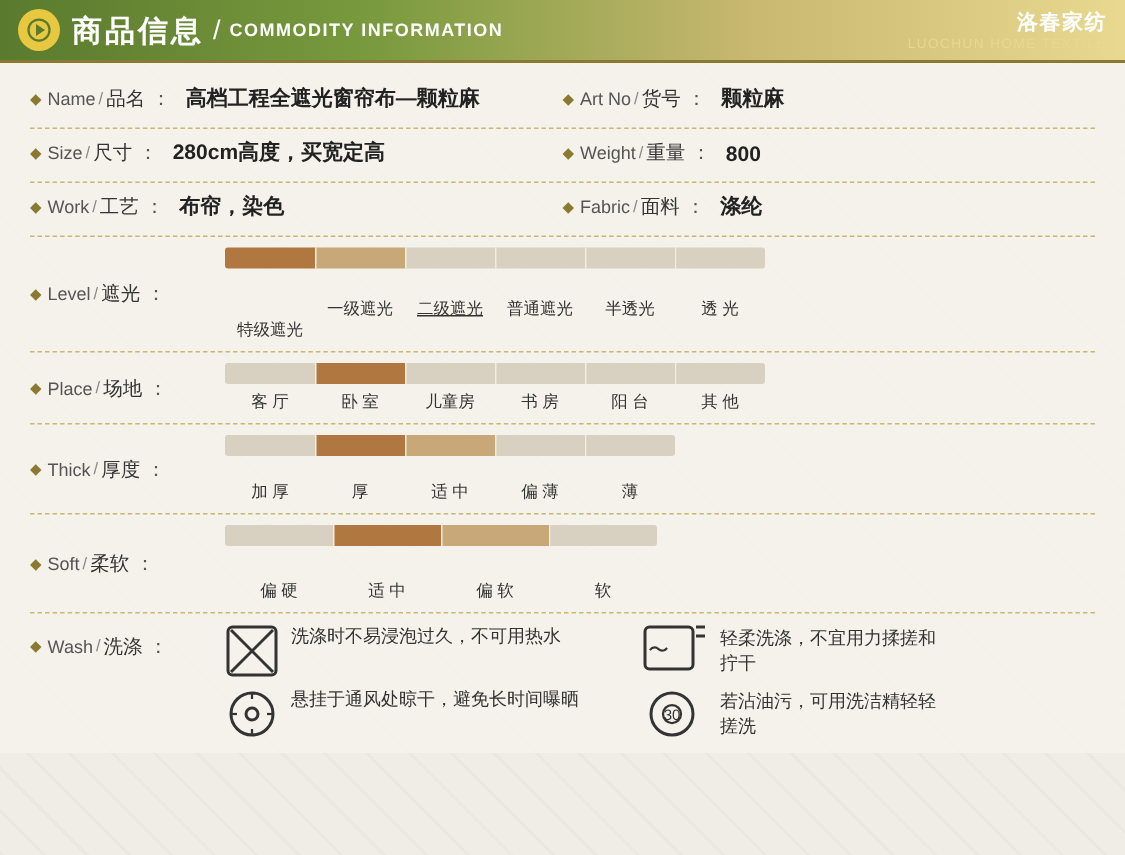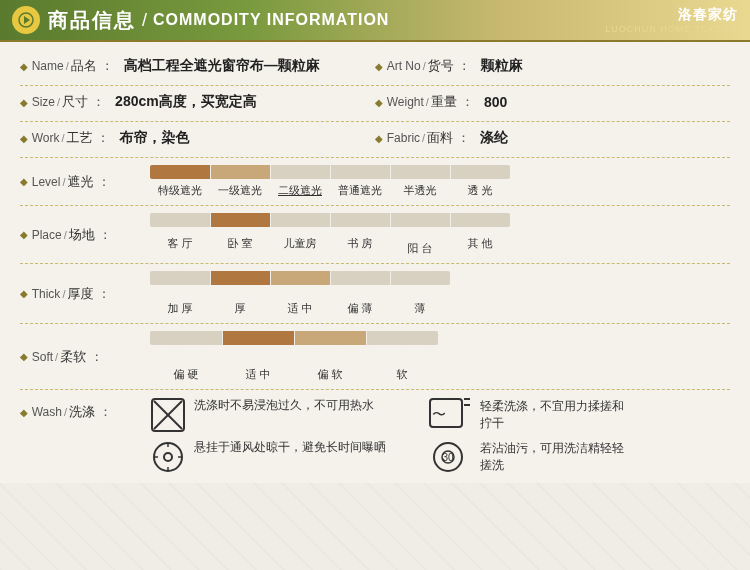--- a/index.html
+++ b/index.html
@@ -71,21 +71,21 @@
       margin-right: 6px;
     }
 
     .header-title-slash {
       color: #fff;
       font-size: 18px;
       margin-right: 6px;
     }
 
     .header-title-en {
-      font-size: 16px;
+      font-size: 12px;
       font-weight: bold;
       color: #fff;
       letter-spacing: 1px;
     }
 
     .header-logo {
       margin-left: auto;
       text-align: right;
       color: #fff;
     }
@@ -312,21 +312,21 @@
         <div class="scale-bar-row">
 
           <span class="scale-segment" style="width:60px;background:#b07840;border-radius:2px 0 0 2px;"></span>
           <span class="scale-segment" style="width:60px;background:#c8a878;border-left:1px solid #f0ede6;"></span>
           <span class="scale-segment" style="width:60px;background:#d8d0c0;border-left:1px solid #f0ede6;"></span>
           <span class="scale-segment" style="width:60px;background:#d8d0c0;border-left:1px solid #f0ede6;"></span>
           <span class="scale-segment" style="width:60px;background:#d8d0c0;border-left:1px solid #f0ede6;"></span>
           <span class="scale-segment" style="width:60px;background:#d8d0c0;border-radius:0 2px 2px 0;border-left:1px solid #f0ede6;"></span>
         </div>
         <div class="scale-labels" style="margin-top:2px;">
-          <span class="scale-label" style="width:60px;">特级遮光</span>
+          <span class="scale-label" style="width:60px;margin-top:29px;">特级遮光</span>
           <span class="scale-label" style="width:60px;">一级遮光</span>
           <span class="scale-label" style="width:60px;text-decoration:underline;">二级遮光</span>
           <span class="scale-label" style="width:60px;">普通遮光</span>
           <span class="scale-label" style="width:60px;">半透光</span>
           <span class="scale-label" style="width:60px;">透 光</span>
         </div>
       </div>
     </div>
 
     <div class="split-row" style="align-items:center;">
@@ -344,21 +344,21 @@
           <span class="scale-segment" style="width:60px;background:#d8d0c0;border-left:1px solid #f0ede6;"></span>
           <span class="scale-segment" style="width:60px;background:#d8d0c0;border-left:1px solid #f0ede6;"></span>
           <span class="scale-segment" style="width:60px;background:#d8d0c0;border-left:1px solid #f0ede6;"></span>
           <span class="scale-segment" style="width:60px;background:#d8d0c0;border-radius:0 2px 2px 0;border-left:1px solid #f0ede6;"></span>
         </div>
         <div class="scale-labels" style="margin-top:2px;">
           <span class="scale-label" style="width:60px;">客 厅</span>
           <span class="scale-label" style="width:60px;">卧 室</span>
           <span class="scale-label" style="width:60px;">儿童房</span>
           <span class="scale-label" style="width:60px;">书 房</span>
-          <span class="scale-label" style="width:60px;margin-top:10px;">阳 台</span>
+          <span class="scale-label" style="width:60px;">阳 台</span>
           <span class="scale-label" style="width:60px;">其 他</span>
         </div>
       </div>
     </div>
 
     <div class="split-row" style="align-items:center;">
       <div style="display:flex;align-items:center;min-width:130px;flex-shrink:0;">
         <span class="diamond">◆</span>
         <span class="label-en">Thick</span>
         <span class="label-slash">/</span>

